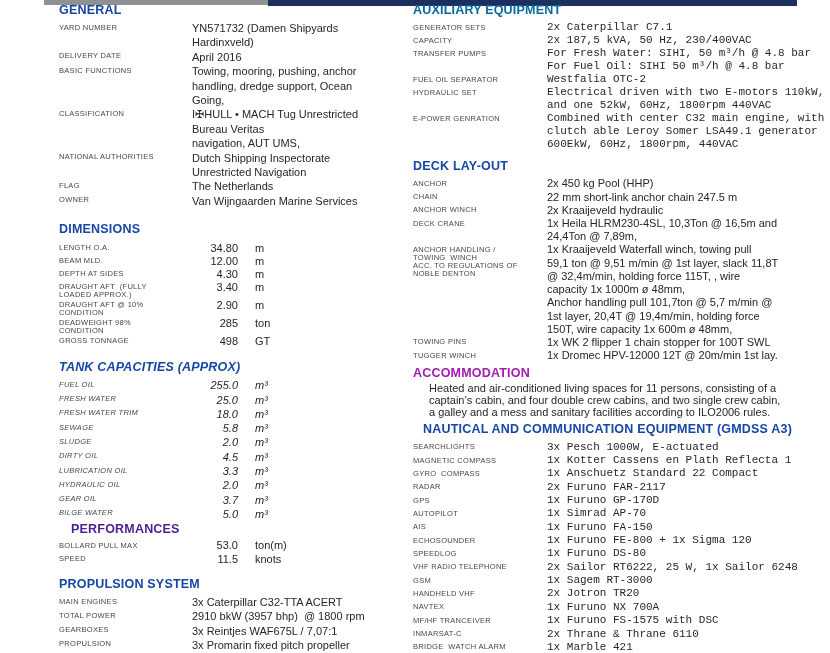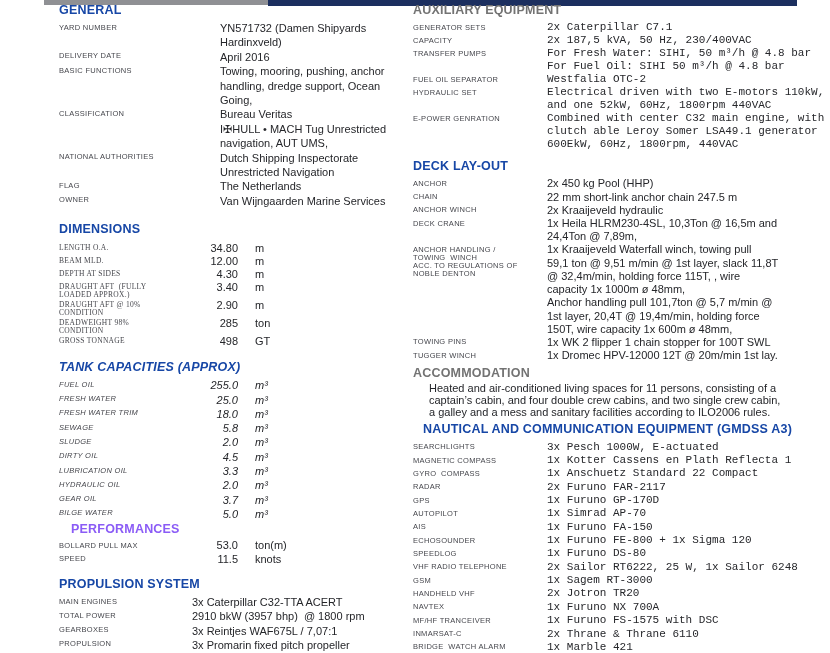--- a/index.html
+++ b/index.html
@@ -27,27 +27,27 @@
     letter-spacing:0.3px; white-space:pre;
   }
   .values { flex:1; min-width:0; }
   .value-line { font-size:11px; color:#25262A; white-space:pre; }
   .num { width:46px; flex:none; text-align:right; font-size:11px; color:#25262A; white-space:pre; }
   .unit { margin-left:17px; font-size:11px; color:#25262A; white-space:pre; }
   .para-line { font-size:11px; color:#25262A; line-height:11.8px; white-space:pre;padding-left:16px; }
 
   
   [data-section="general"]       { margin-top:3px; }
-  [data-section="general"] .value-line { line-height:14.4px;margin-left:28px; }
+  [data-section="general"] .value-line { line-height:14.4px; }
   [data-section="dimensions"]    { margin-top:14px; }
   [data-section="dimensions"] .section-title { margin-bottom:6px; }
   [data-section="dimensions"] .row { min-height:13px; }
   [data-section="dimensions"] .num,
   [data-section="dimensions"] .unit { line-height:13px; }
-  [data-section="dimensions"] .labels { padding-top:2px;font-family:Liberation Serif, serif; }
+  [data-section="dimensions"] .labels { padding-top:2px; }
   [data-section="tanks"]         { margin-top:12px;font-style:italic; }
   [data-section="tanks"] .row { min-height:14.3px; }
   [data-section="tanks"] .num,
   [data-section="tanks"] .unit { line-height:14.3px; }
   [data-section="performances"]  { margin-top:1px; }
   [data-section="performances"] .section-title { margin-bottom:3px; }
   [data-section="performances"] .row { min-height:13.5px; }
   [data-section="performances"] .num,
   [data-section="performances"] .unit { line-height:13.5px; }
   [data-section="propulsion"]    { margin-top:11px; }
@@ -96,22 +96,22 @@
             <div class="value-line">Towing, mooring, pushing, anchor</div>
             <div class="value-line">handling, dredge support, Ocean</div>
             <div class="value-line">Going,</div>
           </div>
         </div>
         <div class="row">
           <div class="labels">
             <div class="label-line">CLASSIFICATION</div>
           </div>
           <div class="values">
+            <div class="value-line">I✠HULL • MACH Tug Unrestricted</div>
             <div class="value-line">Bureau Veritas</div>
-            <div class="value-line">I✠HULL • MACH Tug Unrestricted</div>
             <div class="value-line">navigation, AUT UMS,</div>
           </div>
         </div>
         <div class="row">
           <div class="labels">
             <div class="label-line">NATIONAL AUTHORITIES</div>
           </div>
           <div class="values">
             <div class="value-line">Dutch Shipping Inspectorate</div>
             <div class="value-line">Unrestricted Navigation</div>
@@ -256,21 +256,21 @@
         </div>
         <div class="row">
           <div class="labels">
             <div class="label-line">BILGE WATER</div>
           </div>
           <div class="num">5.0</div>
           <div class="unit">m³</div>
         </div>
       </div>
       <div class="section" data-section="performances">
-        <div class="section-title" style="color: #8b5cf6; padding-left: 12px;">PERFORMANCES</div>
+        <div class="section-title" style="color: #4c1d95; padding-left: 12px;">PERFORMANCES</div>
         <div class="row">
           <div class="labels">
             <div class="label-line">BOLLARD PULL MAX</div>
           </div>
           <div class="num">53.0</div>
           <div class="unit">ton(m)</div>
         </div>
         <div class="row">
           <div class="labels">
             <div class="label-line">SPEED</div>
@@ -316,21 +316,21 @@
         <div class="row">
           <div class="labels"></div>
           <div class="values">
             <div class="value-line">3x 2250 mm in V.d. Giessen Optima</div>
           </div>
         </div>
       </div>
     </div>
   <div class="col col-right">
       <div class="section" data-section="auxiliary">
-        <div class="section-title" style="color: #737373;">AUXILIARY EQUIPMENT</div>
+        <div class="section-title" style="color: #0369a1;">AUXILIARY EQUIPMENT</div>
         <div class="row">
           <div class="labels">
             <div class="label-line">GENERATOR SETS</div>
           </div>
           <div class="values">
             <div class="value-line">2x Caterpillar C7.1</div>
           </div>
         </div>
         <div class="row">
           <div class="labels">
@@ -440,21 +440,21 @@
         <div class="row">
           <div class="labels">
             <div class="label-line">TUGGER WINCH</div>
           </div>
           <div class="values">
             <div class="value-line">1x Dromec HPV-12000 12T @ 20m/min 1st lay.</div>
           </div>
         </div>
       </div>
       <div class="section" data-section="accommodation">
-        <div class="section-title" style="color: #737373;">ACCOMMODATION</div>
+        <div class="section-title" style="color: #a21caf;">ACCOMMODATION</div>
         <div class="para">
           <div class="para-line">Heated and air-conditioned living spaces for 11 persons, consisting of a</div>
           <div class="para-line">captain’s cabin, and four double crew cabins, and two single crew cabin,</div>
           <div class="para-line">a galley and a mess and sanitary facilities according to ILO2006 rules.</div>
         </div>
       </div>
       <div class="section" data-section="nautical">
         <div class="section-title" style="color: rgb(23, 71, 166);">NAUTICAL AND COMMUNICATION EQUIPMENT (GMDSS A3)</div>
         <div class="row">
           <div class="labels">

